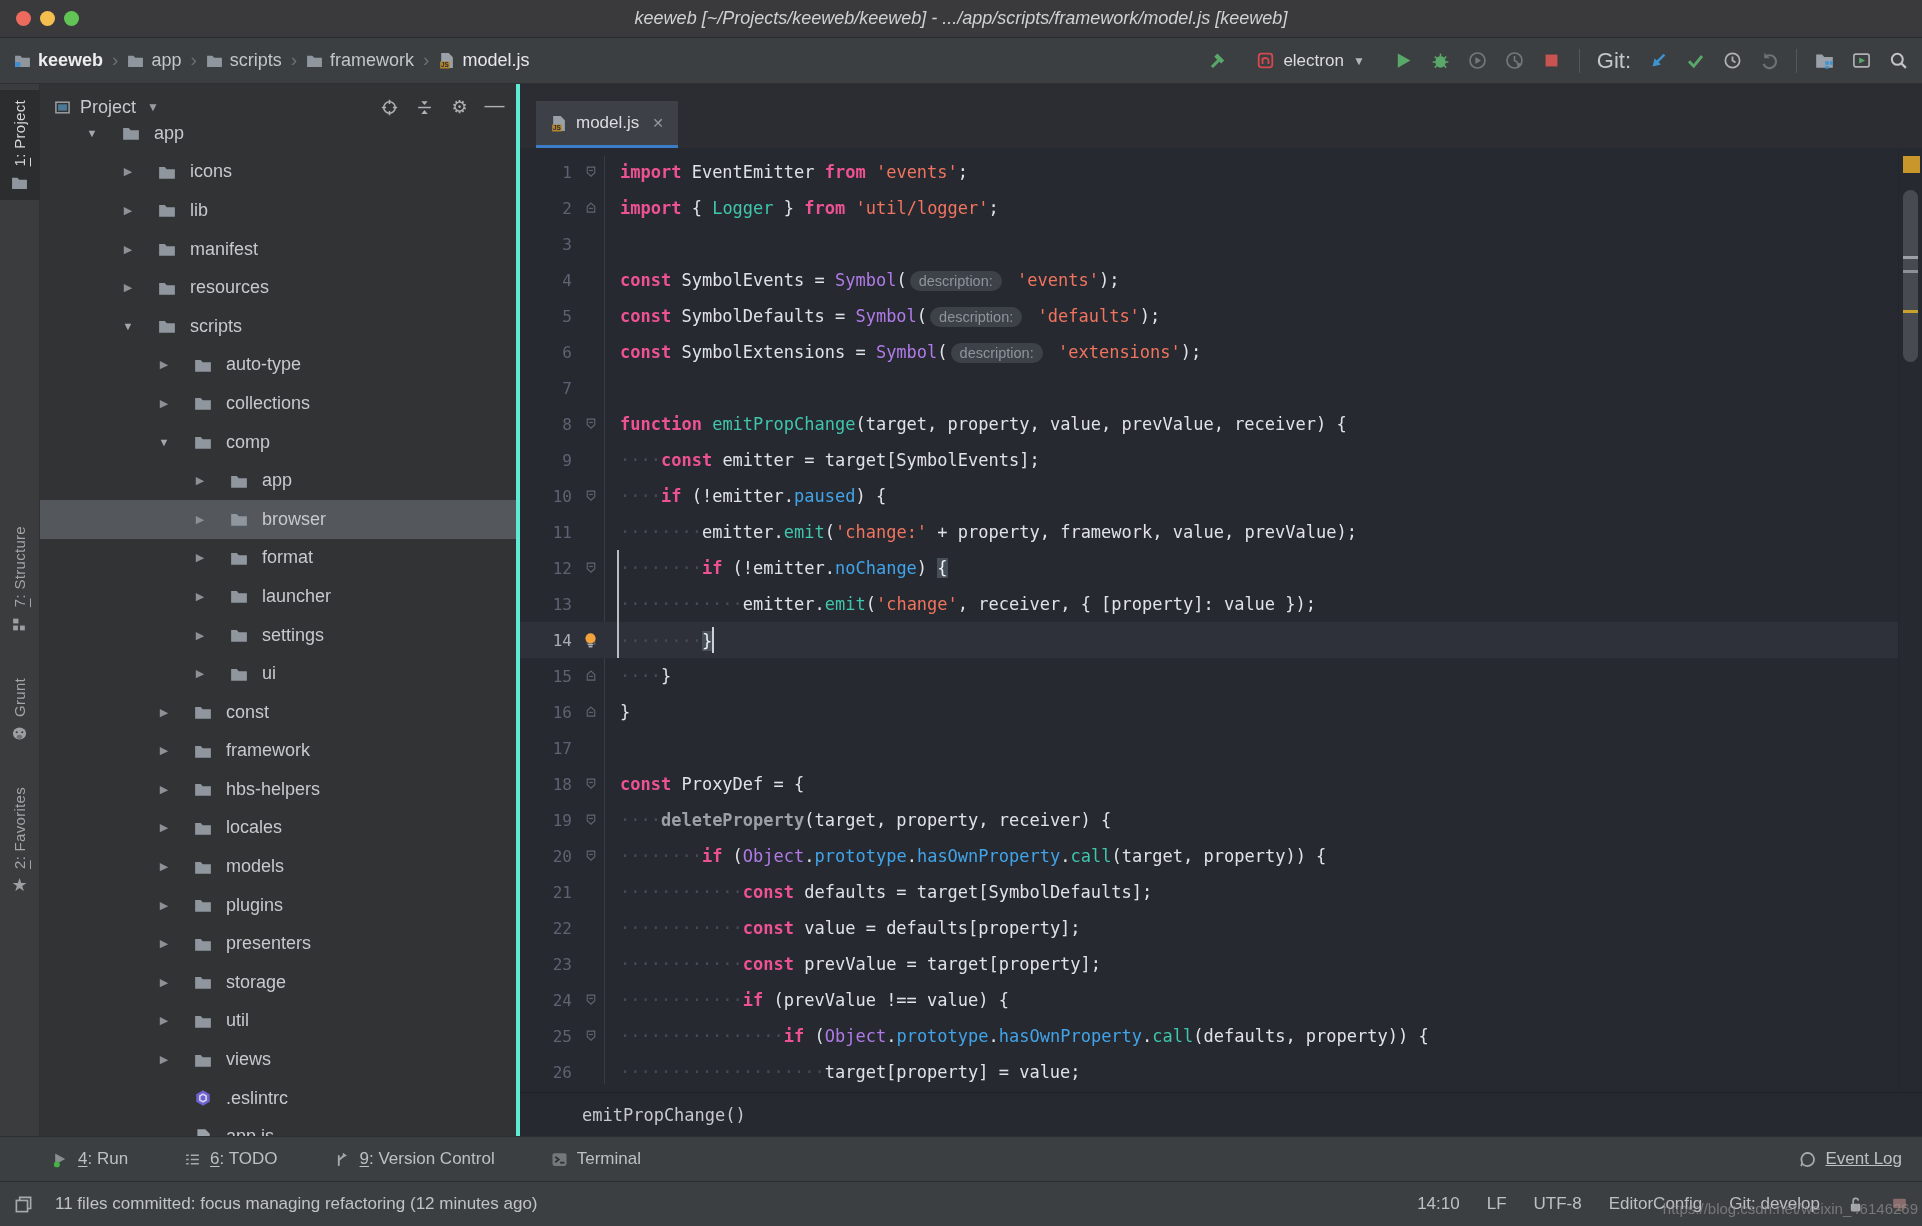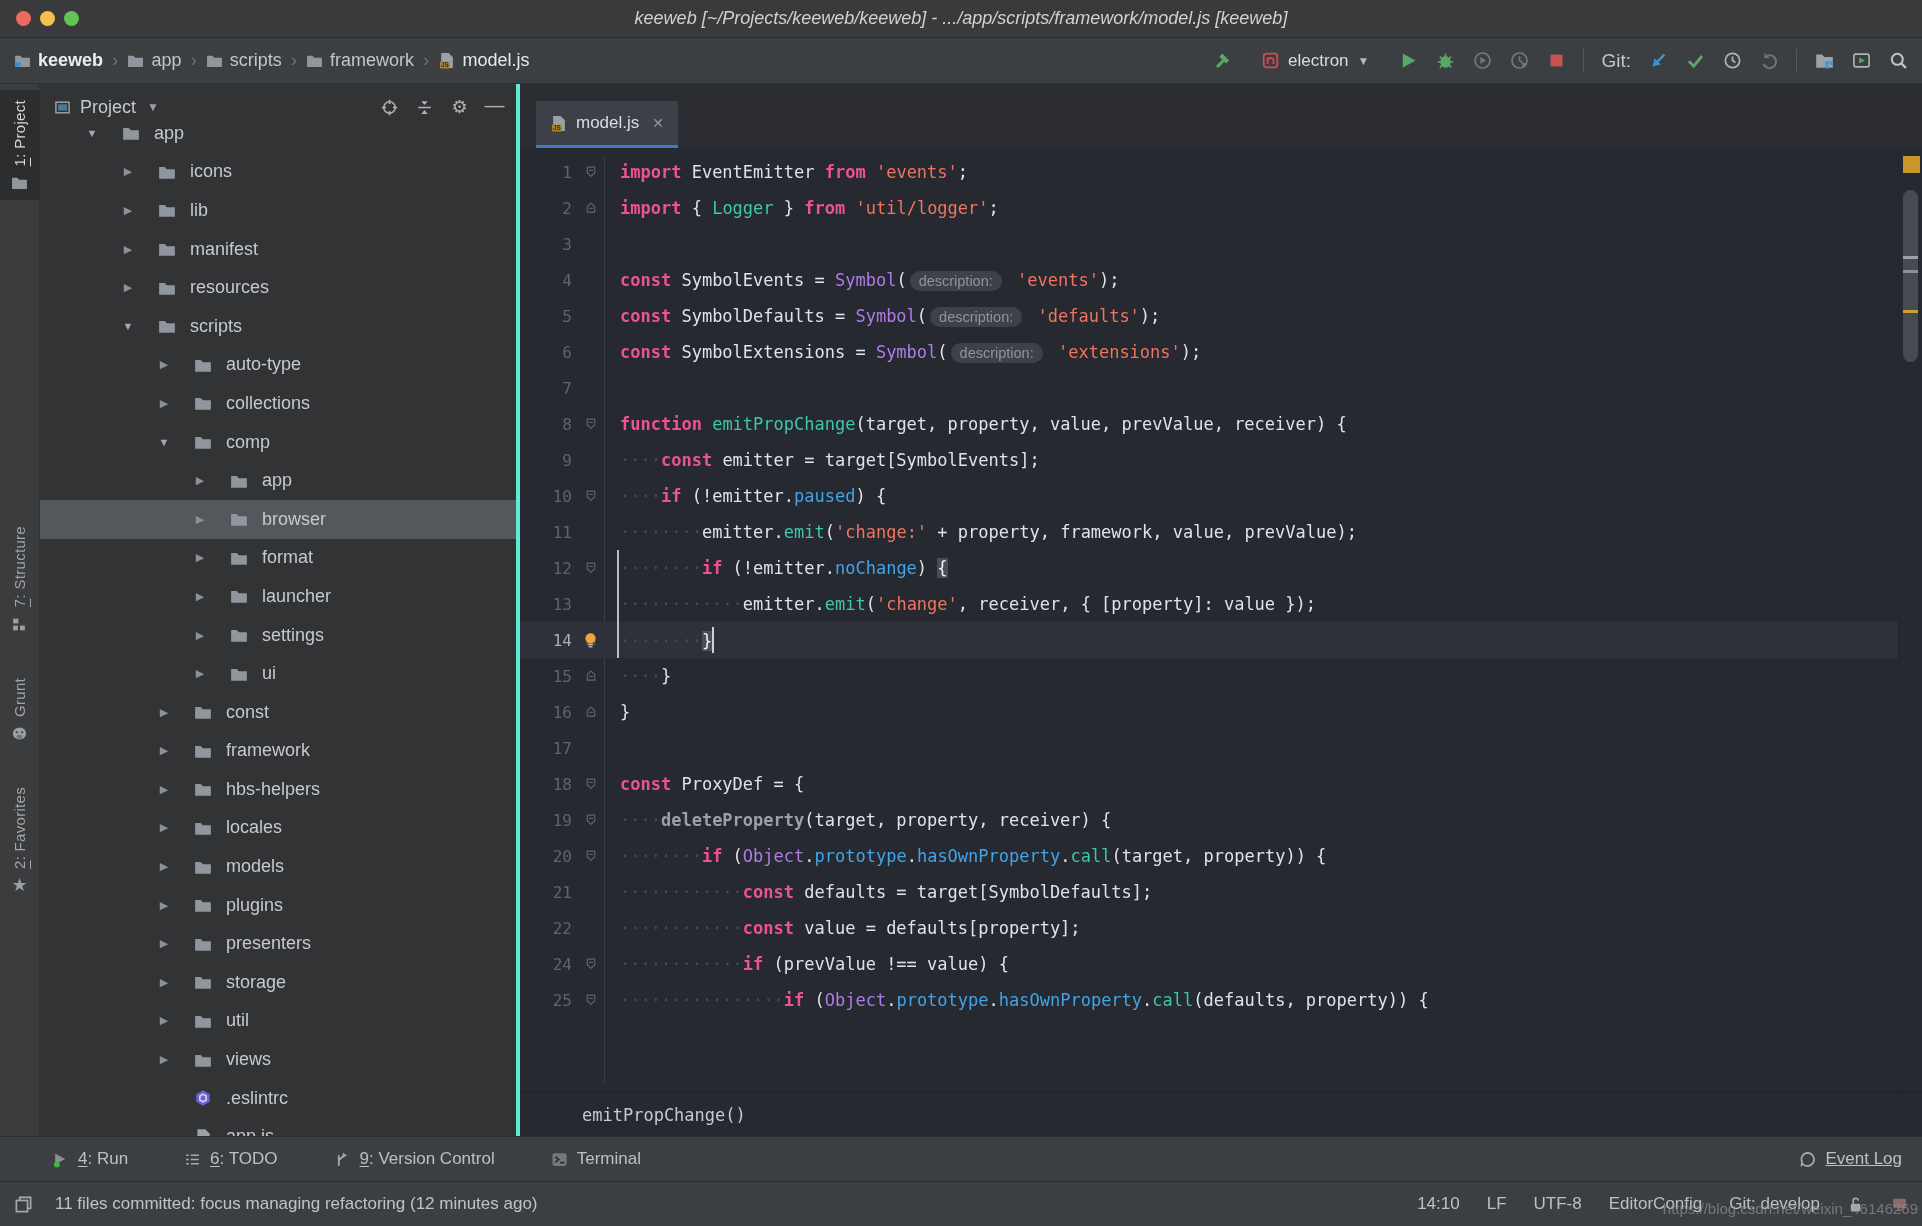--- a/index.html
+++ b/index.html
@@ -27,21 +27,21 @@
   .icon16 svg { width:100%; height:100%; }
   .nav-actions { margin-left:auto; display:flex; align-items:center; gap:17px; }
   .tbtn { width:20px; height:20px; display:inline-flex; align-items:center; justify-content:center; cursor:pointer; }
   .tbtn svg { width:19px; height:19px; }
   .combo { border:1px solid #63666
 
 8; border-radius:5px; height:32px; padding:0 12px;
            display:flex; align-items:center; gap:9px; color:#dadcde; font-size:17px; cursor:pointer; }
   .combo .carret { color:#b4b7b9; font-size:12px; }
   .vsep { width:1px; height:24px; background:#55585a; }
-  .git-label { color:#c3c6c9; font-size:19px; }
+  .git-label { color:#c3c6c9; font-size:22px; }
 
   
   .main { flex:1; display:flex; min-height:0; }
 
   
   .stripe { width:40px; background:#3b3c3e; border-right:1px solid #2e3032; flex:none;
             display:flex; flex-direction:column; align-items:center; padding-top:6px; }
   .stripe-item { display:flex; flex-direction:column; align-items:center; gap:8px;
                  padding:10px 0 9px; width:40px; cursor:pointer; }
   .stripe-item.active { background:#2c2d2f; }
@@ -715,28 +715,30 @@
             <div class="code-line"><span class="ln">19</span><span class="fold"><svg viewBox="0 0 16 16" xmlns="http://www.w3.org/2000/svg">
                   <path d="M3 1.5h10v7.5L8 13.5 3 9z" fill="none" stroke="#5e6670" stroke-width="1.5"></path>
                   <path d="M5.4 6h5.2" stroke="#5e6670" stroke-width="1.5"></path>
                 </svg></span><span class="code-text"><span class="tk-ws">····</span><span class="tk-gfn">deleteProperty</span><span class="tk-txt">(target, property, receiver) {</span></span></div>
             <div class="code-line"><span class="ln">20</span><span class="fold"><svg viewBox="0 0 16 16" xmlns="http://www.w3.org/2000/svg">
                   <path d="M3 1.5h10v7.5L8 13.5 3 9z" fill="none" stroke="#5e6670" stroke-width="1.5"></path>
                   <path d="M5.4 6h5.2" stroke="#5e6670" stroke-width="1.5"></path>
                 </svg></span><span class="code-text"><span class="tk-ws">········</span><span class="tk-kw">if</span><span class="tk-txt"> (</span><span class="tk-cls">Object</span><span class="tk-txt">.</span><span class="tk-prop">prototype</span><span class="tk-txt">.</span><span class="tk-prop">hasOwnProperty</span><span class="tk-txt">.</span><span class="tk-fn">call</span><span class="tk-txt">(target, property)) {</span></span></div>
             <div class="code-line"><span class="ln">21</span><span class="fold"></span><span class="code-text"><span class="tk-ws">············</span><span class="tk-kw">const</span><span class="tk-txt"> defaults = target[SymbolDefaults];</span></span></div>
             <div class="code-line"><span class="ln">22</span><span class="fold"></span><span class="code-text"><span class="tk-ws">············</span><span class="tk-kw">const</span><span class="tk-txt"> value = defaults[property];</span></span></div>
+            <div class="code-line"><span class="ln">23</span><span class="fold"></span><span class="code-text"><span class="tk-ws">············</span><span class="tk-kw">const</span><span class="tk-txt"> prevValue = target[property];</span></span></div>
             <div class="code-line"><span class="ln">24</span><span class="fold"><svg viewBox="0 0 16 16" xmlns="http://www.w3.org/2000/svg">
                   <path d="M3 1.5h10v7.5L8 13.5 3 9z" fill="none" stroke="#5e6670" stroke-width="1.5"></path>
                   <path d="M5.4 6h5.2" stroke="#5e6670" stroke-width="1.5"></path>
                 </svg></span><span class="code-text"><span class="tk-ws">············</span><span class="tk-kw">if</span><span class="tk-txt"> (prevValue !== value) {</span></span></div>
             <div class="code-line"><span class="ln">25</span><span class="fold"><svg viewBox="0 0 16 16" xmlns="http://www.w3.org/2000/svg">
                   <path d="M3 1.5h10v7.5L8 13.5 3 9z" fill="none" stroke="#5e6670" stroke-width="1.5"></path>
                   <path d="M5.4 6h5.2" stroke="#5e6670" stroke-width="1.5"></path>
                 </svg></span><span class="code-text"><span class="tk-ws">················</span><span class="tk-kw">if</span><span class="tk-txt"> (</span><span class="tk-cls">Object</span><span class="tk-txt">.</span><span class="tk-prop">prototype</span><span class="tk-txt">.</span><span class="tk-prop">hasOwnProperty</span><span class="tk-txt">.</span><span class="tk-fn">call</span><span class="tk-txt">(defaults, property)) {</span></span></div>
+            <div class="code-line"><span class="ln">26</span><span class="fold"></span><span class="code-text"><span class="tk-ws">····················</span><span class="tk-txt">target[property] = value;</span></span></div>
           </div>
         <div class="estripe">
           <span class="emark-top"></span>
           <div class="ethumb">
             <span class="m g1"></span>
             <span class="m g2"></span>
             <span class="m y1"></span>
           </div>
         </div>
       </div>

